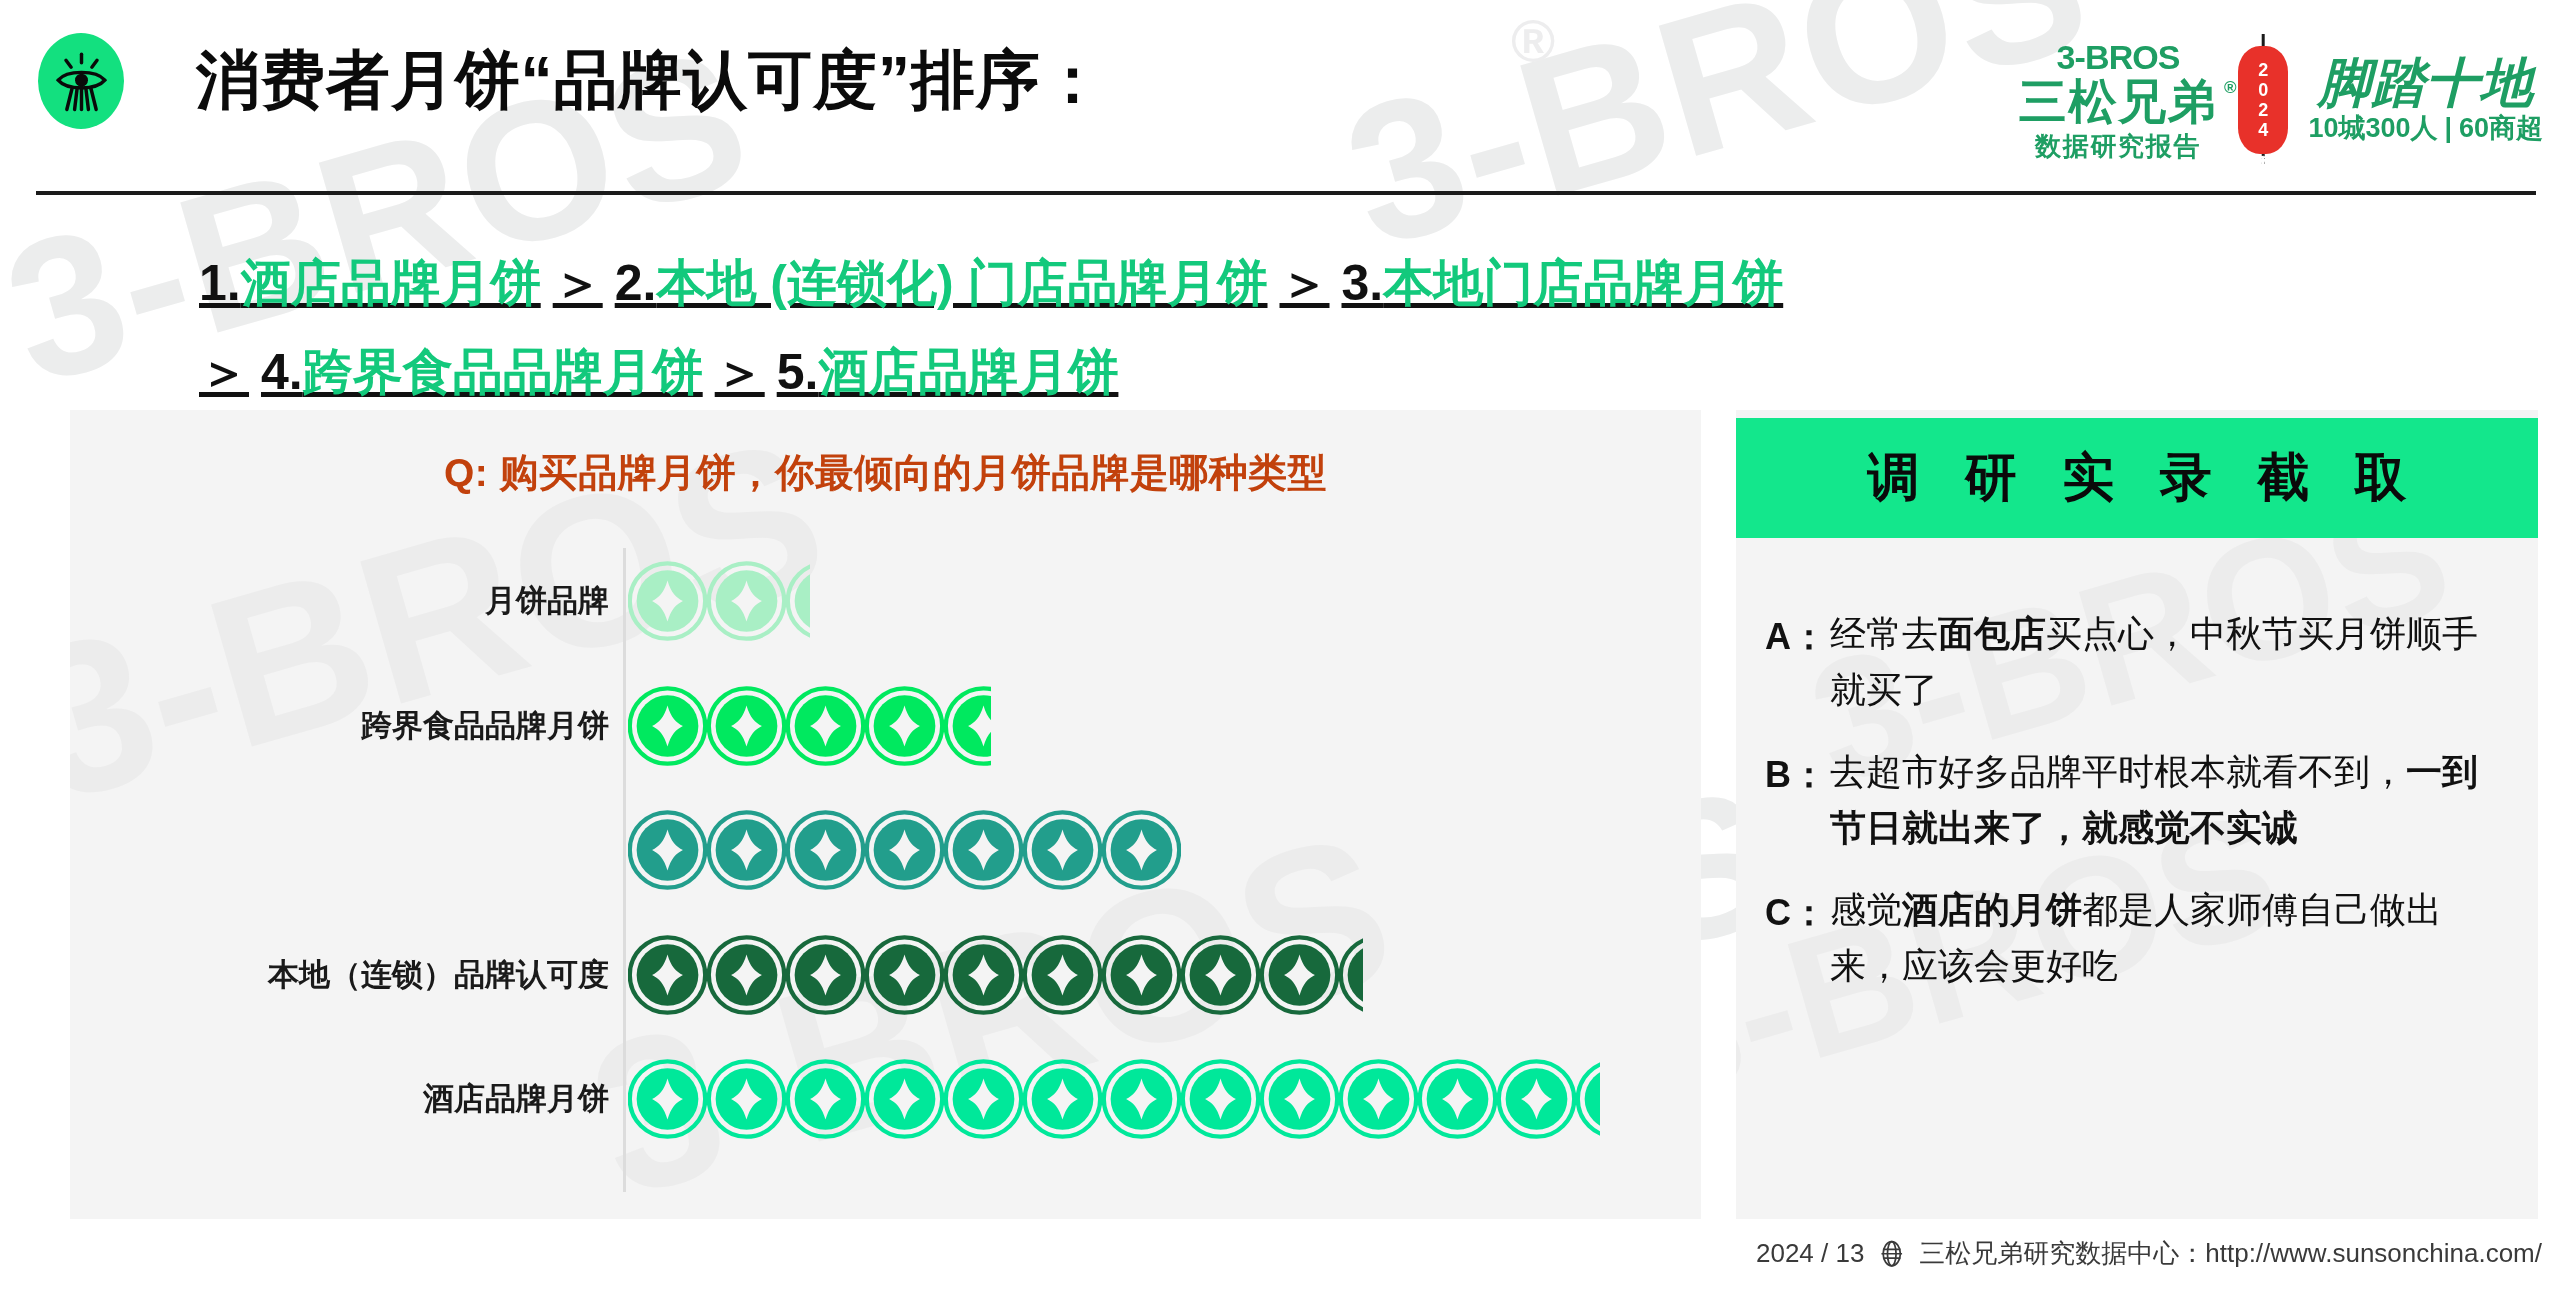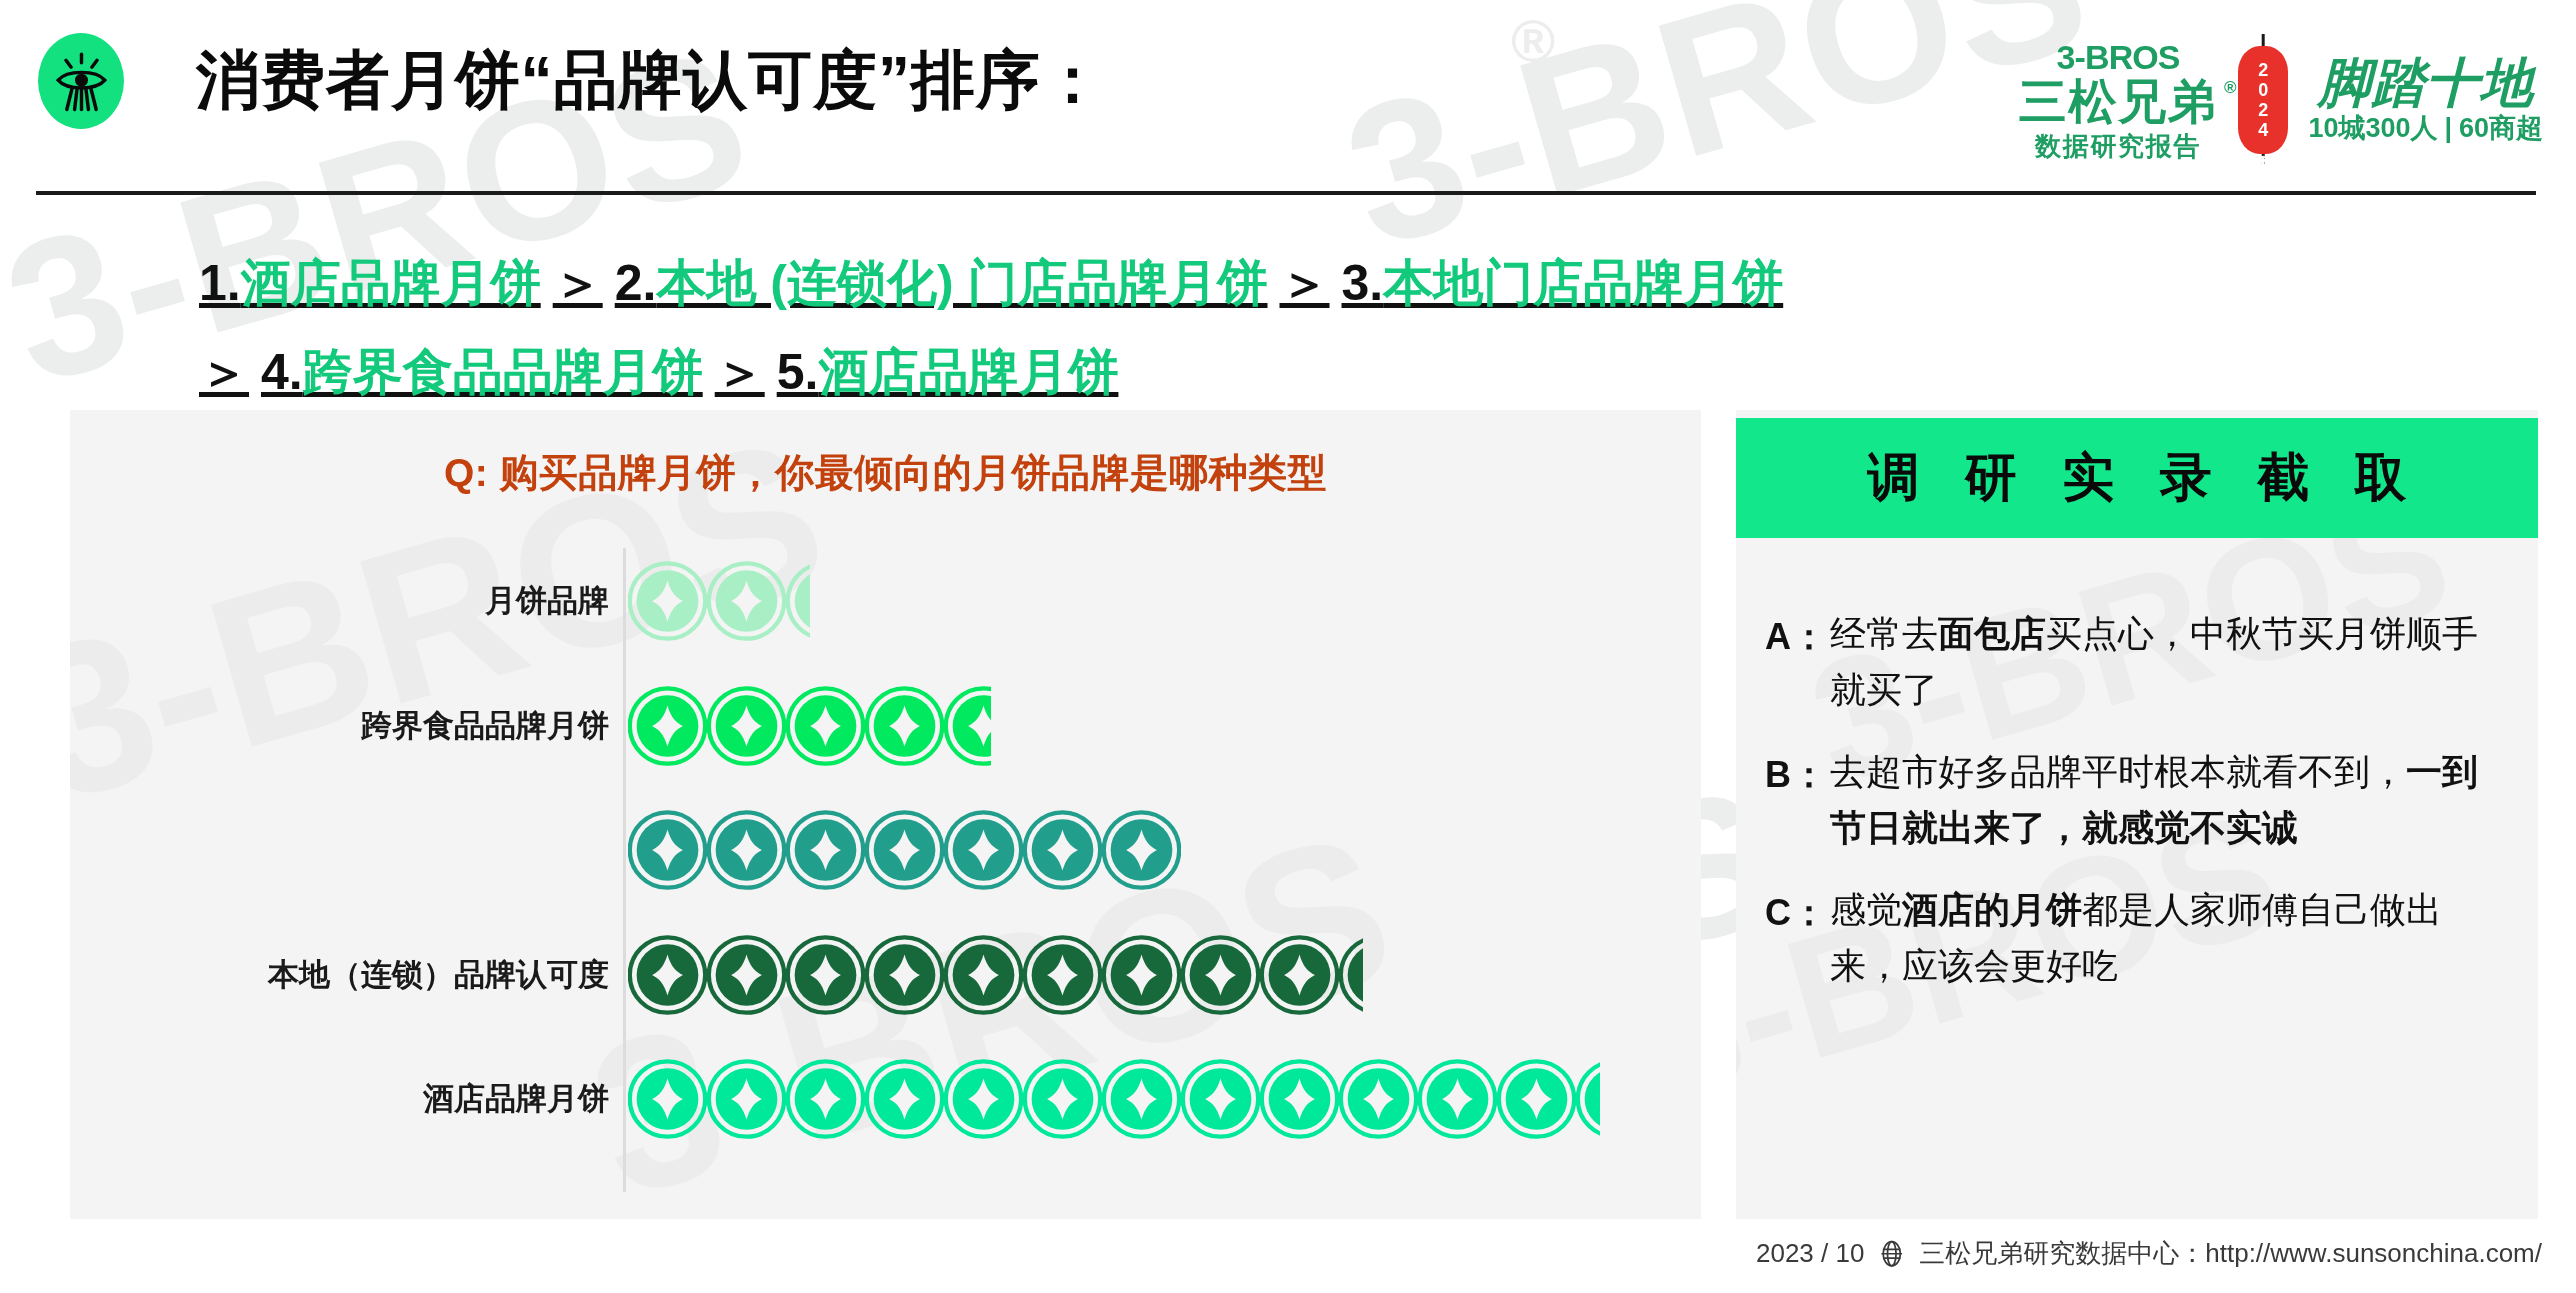--- a/index.html
+++ b/index.html
@@ -486,21 +486,21 @@
           <div class="q-text"><span>去超市好多品牌平时根本就看不到，</span><b>一到节日就出来了，就感觉不实诚</b></div>
         </div>
         <div class="quote">
           <div class="q-key">C：</div>
           <div class="q-text"><span>感觉</span><b>酒店的月饼</b><span>都是人家师傅自己做出来，应该会更好吃</span></div>
         </div>
       </div>
   </div>
 
   <div class="footer">
-    <span>2023 / 10</span>
+    <span>2024 / 13</span>
     <span>
       <svg class="globe-icon" viewBox="0 0 32 32" fill="none" stroke="#3a3a3a" stroke-width="2">
         <ellipse cx="16" cy="16" rx="10" ry="14"></ellipse>
         <ellipse cx="16" cy="16" rx="5" ry="14"></ellipse>
         <path d="M6 11 H26 M4 16 H28 M6 21 H26"></path>
       </svg>
     </span>
     <span>三松兄弟研究数据中心：http://www.sunsonchina.com/</span>
   </div>
 

